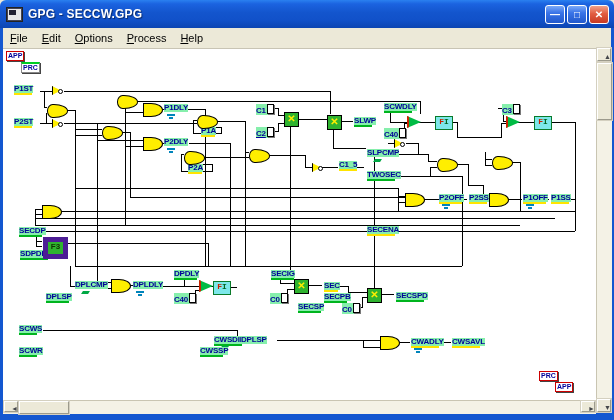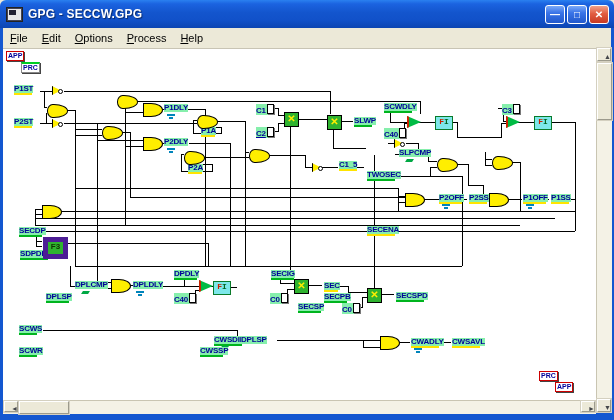--- a/index.html
+++ b/index.html
@@ -203,21 +203,21 @@
       <div class="lbl" style="left: 164px; top: 104px;">P1DLY<div class="gnd"></div></div>
       <div class="lbl" style="left: 164px; top: 138px;">P2DLY<div class="gnd"></div></div>
       <div class="lbl" style="left: 201px; top: 127px;">P1A<div class="mark" style="background: rgb(255, 228, 0); width: 13.8px;"></div></div>
       <div class="lbl" style="left: 188px; top: 164px;">P2A<div class="mark" style="background: rgb(255, 228, 0); width: 13.8px;"></div></div>
       <div class="lbl" style="left: 256px; top: 104px;">C1<span class="pbox"></span></div>
       <div class="lbl" style="left: 256px; top: 127px; text-decoration: underline;">C2<span class="pbox"></span></div>
       <div class="lbl" style="left: 354px; top: 117px;">SLWP<div class="mark" style="background: rgb(0, 180, 30); width: 18.4px;"></div></div>
       <div class="lbl" style="left: 384px; top: 103px;">SCWDLY<div class="mark" style="background: rgb(0, 180, 30); width: 27.6px;"></div></div>
       <div class="lbl" style="left: 384px; top: 128px;">C40<span class="pbox"></span></div>
       <div class="lbl" style="left: 483px; top: 104px; margin-left: 19px;">C3<span class="pbox"></span></div>
-      <div class="lbl" style="left: 367px; top: 149px; margin-left: 32px;">SLPCMP<div class="wedge"></div></div>
+      <div class="lbl" style="left: 367px; top: 149px;">SLPCMP<div class="wedge"></div></div>
       <div class="lbl" style="left: 339px; top: 161px;">C1_5<div class="mark" style="background: rgb(255, 228, 0); width: 18.4px;"></div></div>
       <div class="lbl" style="left: 367px; top: 171px;">TWOSEC<div class="mark" style="background: rgb(0, 180, 30); width: 27.6px;"></div></div>
       <div class="lbl" style="left: 439px; top: 194px;">P2OFF<div class="mark" style="background: rgb(255, 228, 0); width: 23px;"></div><div class="gnd"></div></div>
       <div class="lbl" style="left: 469px; top: 194px;">P2SS<div class="mark" style="background: rgb(255, 228, 0); width: 18.4px;"></div></div>
       <div class="lbl" style="left: 523px; top: 194px;">P1OFF<div class="mark" style="background: rgb(255, 228, 0); width: 23px;"></div><div class="gnd"></div></div>
       <div class="lbl" style="left: 551px; top: 194px;">P1SS<div class="mark" style="background: rgb(255, 228, 0); width: 18.4px;"></div></div>
       <div class="lbl" style="left: 367px; top: 226px;">SECENA<div class="mark" style="background: rgb(255, 228, 0); width: 27.6px;"></div></div>
       <div class="lbl" style="left: 19px; top: 227px;">SECDP<div class="mark" style="background: rgb(0, 180, 30); width: 23px;"></div></div>
       <div class="lbl" style="left: 20px; top: 250px;">SDPDEF<div class="mark" style="background: rgb(0, 180, 30); width: 27.6px;"></div></div>
       <div class="lbl" style="left: 75px; top: 281px;">DPLCMP<div class="wedge"></div></div>

